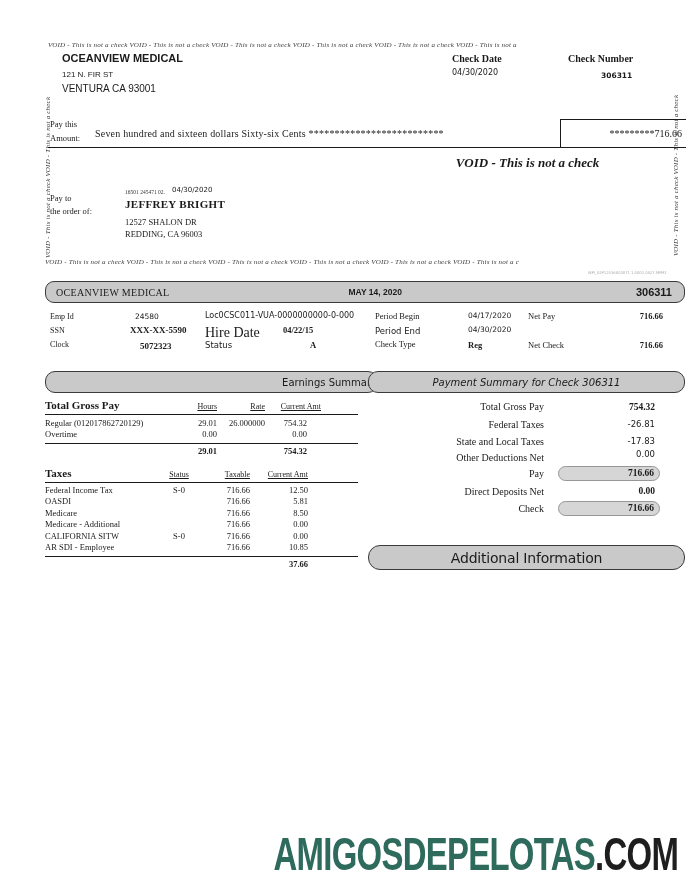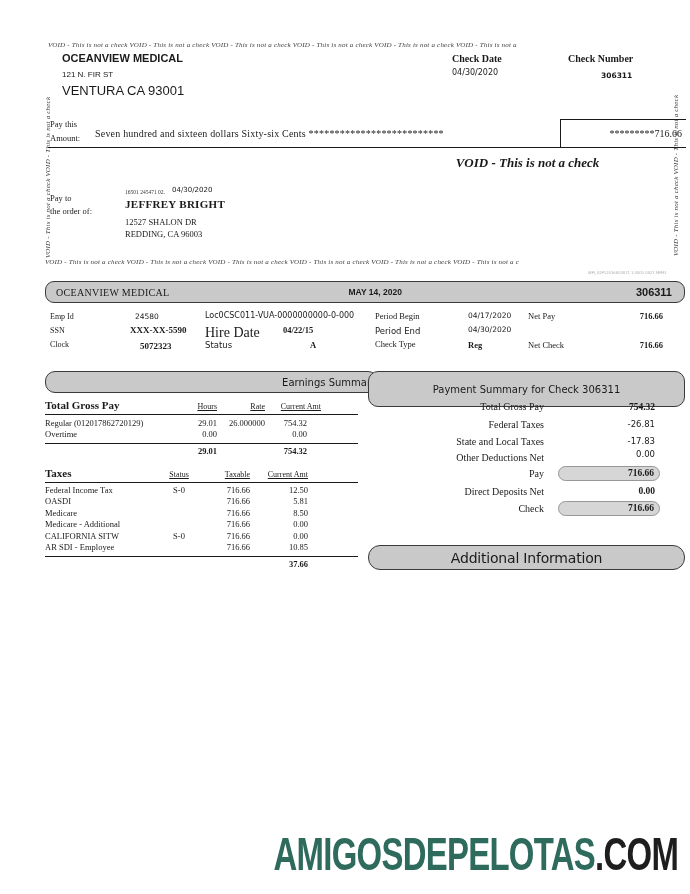--- a/index.html
+++ b/index.html
@@ -61,21 +61,21 @@
 <body>
 
 <div id="page">
 
   <div class="abs void-line" style="left:48px; top:41px;">VOID - This is not a check VOID - This is not a check VOID - This is not a check VOID - This is not a check VOID - This is not a check VOID - This is not a</div>
   <div class="abs void-line void-vert" style="left:44px; top:258px; width:216px;">VOID - This is not a check      VOID - This is not a check</div>
   <div class="abs void-line void-vert" style="left:672px; top:256px; width:212px;">VOID - This is not a check      VOID - This is not a check</div>
 
   <div class="abs sans b" style="left:62px; top:52px; font-size:11px;">OCEANVIEW MEDICAL</div>
   <div class="abs sans" style="left:62px; top:70px; font-size:8px;">121 N. FIR ST</div>
-  <div class="abs sans" style="left:62px; top:83px; font-size:13px;">VENTURA CA 93001</div>
+  <div class="abs sans" style="left:62px; top:83px; font-size:10px;">VENTURA CA 93001</div>
 
   <div class="abs serif b" style="left:452px; top:53px; font-size:10px;">Check Date</div>
   <div class="abs dsans" style="left:452px; top:68px; font-size:8px;">04/30/2020</div>
   <div class="abs serif b" style="left:568px; top:53px; font-size:10px;">Check Number</div>
   <div class="abs dsans b" style="left:601px; top:71px; font-size:7.5px;">306311</div>
 
   <div class="abs serif" style="left:50px; top:119px; font-size:8.5px;">Pay this</div>
   <div class="abs serif" style="left:50px; top:133px; font-size:8.5px;">Amount:</div>
   <div class="abs serif" style="left:95px; top:128px; font-size:10px; letter-spacing:.2px;">Seven hundred and sixteen dollars Sixty-six Cents **************************</div>
   <div class="rule" style="left:48px; top:147px; width:512px;"></div>
@@ -123,21 +123,21 @@
   <div class="abs dsans" style="left:205px; top:340px; font-size:8.5px;">Status</div>
   <div class="abs serif b" style="left:310px; top:340px; font-size:8.5px;">A</div>
   <div class="abs serif" style="left:375px; top:339px; font-size:8.5px;">Check Type</div>
   <div class="abs serif b" style="left:468px; top:340px; font-size:8.5px;">Reg</div>
   <div class="abs serif" style="left:528px; top:340px; font-size:8.5px;">Net Check</div>
   <div class="abs serif b" style="left:603px; top:340px; width:60px; text-align:right; font-size:8.5px;">716.66</div>
 
   <div class="gray-bar" style="left:45px; top:371px; width:333px; height:22px; justify-content:flex-end; border-radius:10px;">
     <span class="dsans" style="font-size:10px;">Earnings Summary</span>
   </div>
-  <div class="gray-bar" style="left:368px; top:371px; width:317px; height:36px; justify-content:center; border-radius:10px;">
+  <div class="gray-bar" style="left:368px; top:371px; width:317px; height:22px; justify-content:center; border-radius:10px;font-style:italic;">
     <span class="dsans" style="font-size:10px;">Payment Summary for Check 306311</span>
   </div>
 
   <div class="etable serif">
     <div class="erow ehead">
       <span class="c-label sec-head">Total Gross Pay</span>
       <span class="c-hours hl">Hours</span>
       <span class="c-rate hl">Rate</span>
       <span class="c-amt hl" style="width:56px;">Current Amt</span>
       <span class="c-sp" style="width:37px;"></span>

